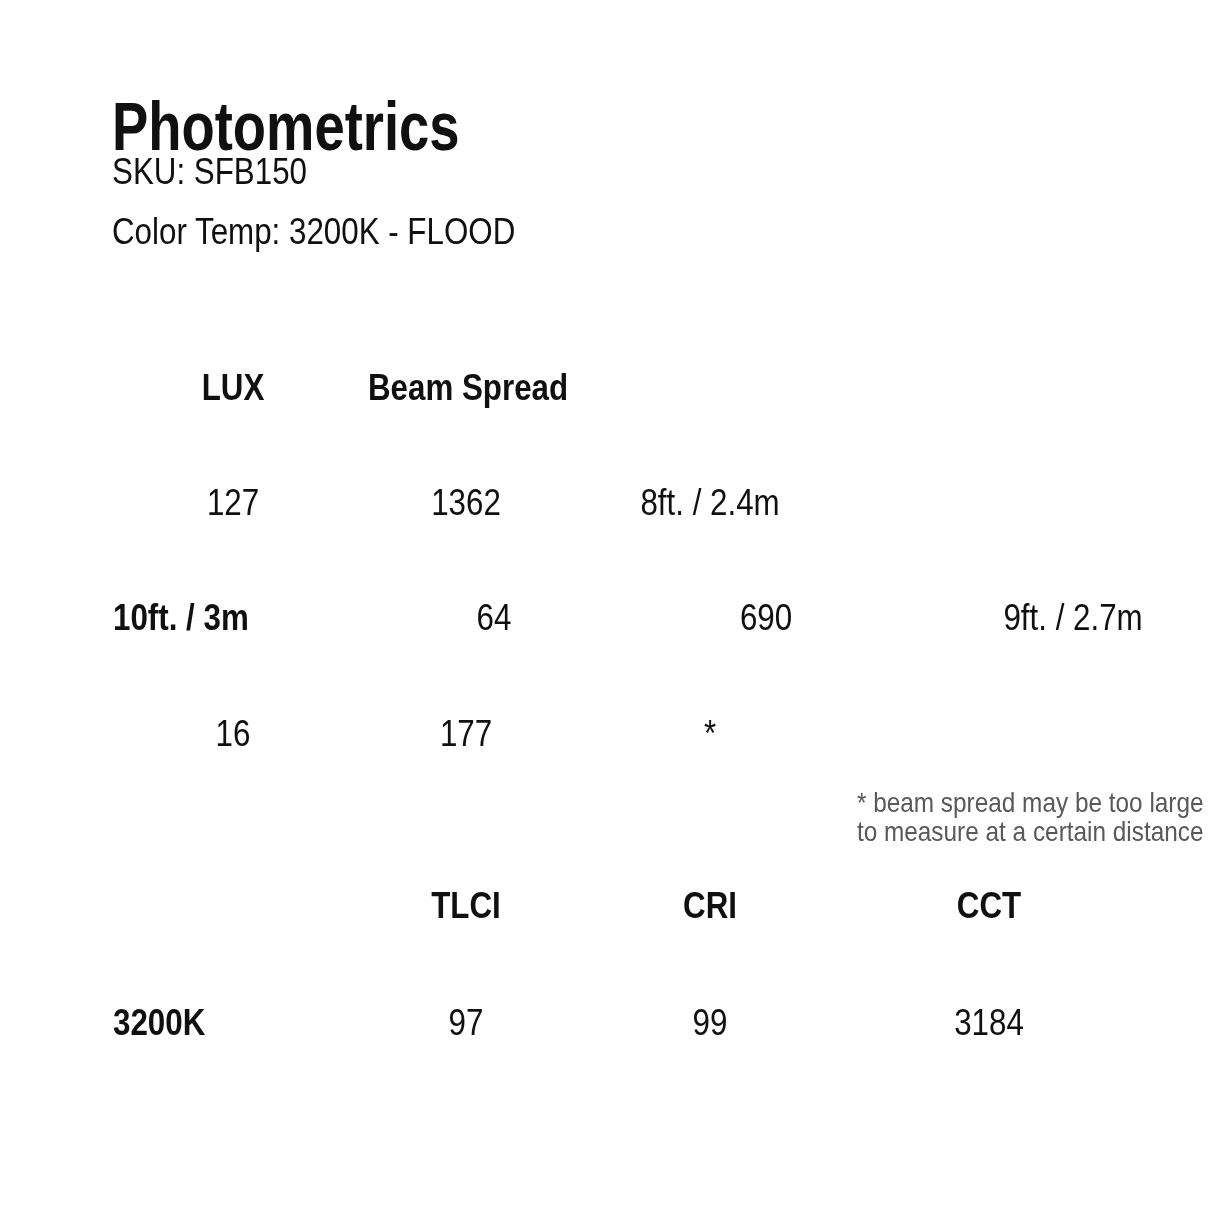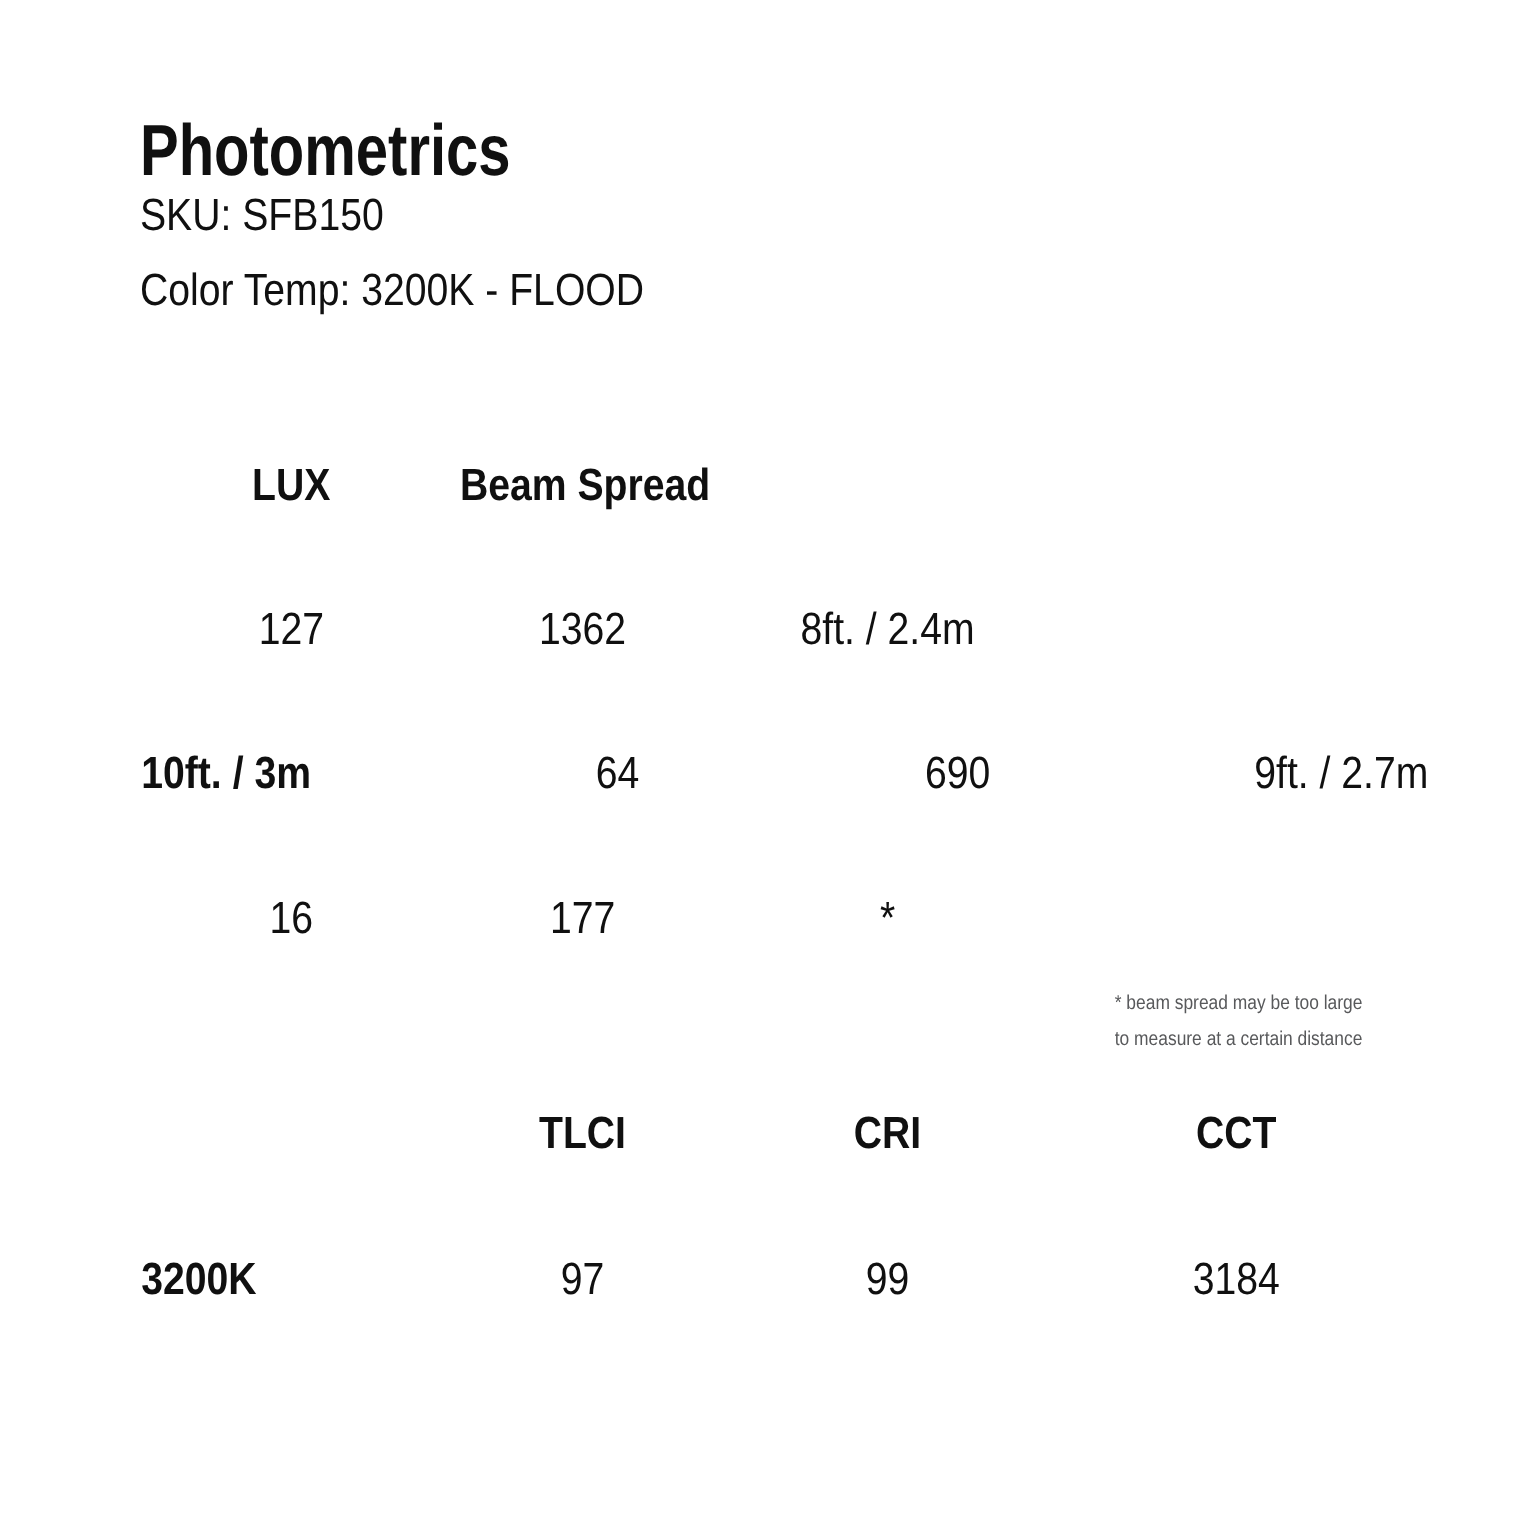--- a/index.html
+++ b/index.html
@@ -26,21 +26,21 @@
   .cond-c {
     display: inline-block;
     transform: scaleX(0.87);
     transform-origin: center center;
     white-space: nowrap;
   }
   .page-title {
     position: absolute;
     left: 112px;
     top: 92px;
-    font-size: 58px;
+    font-size: 68px;
     font-weight: bold;
     line-height: 1;
   }
   .page-title .cond { transform: scaleX(0.80); }
   .subtitle-line {
     position: absolute;
     left: 112px;
     font-size: 36px;
     font-weight: normal;
     line-height: 1;
@@ -72,21 +72,21 @@
   .row-d3   { top: 716px; }
   .row-head2 { top: 888px; }
   .row-d4   { top: 1005px; }
 
   .footnote {
     position: absolute;
     left: 831px;
     top: 788px;
     width: 320px;
     text-align: center;
-    font-size: 16px;
+    font-size: 28px;
     line-height: 29px;
     color: #58595b;
     font-weight: normal;
   }
 </style>
 </head>
 <body>
 
 <div class="page">
 

